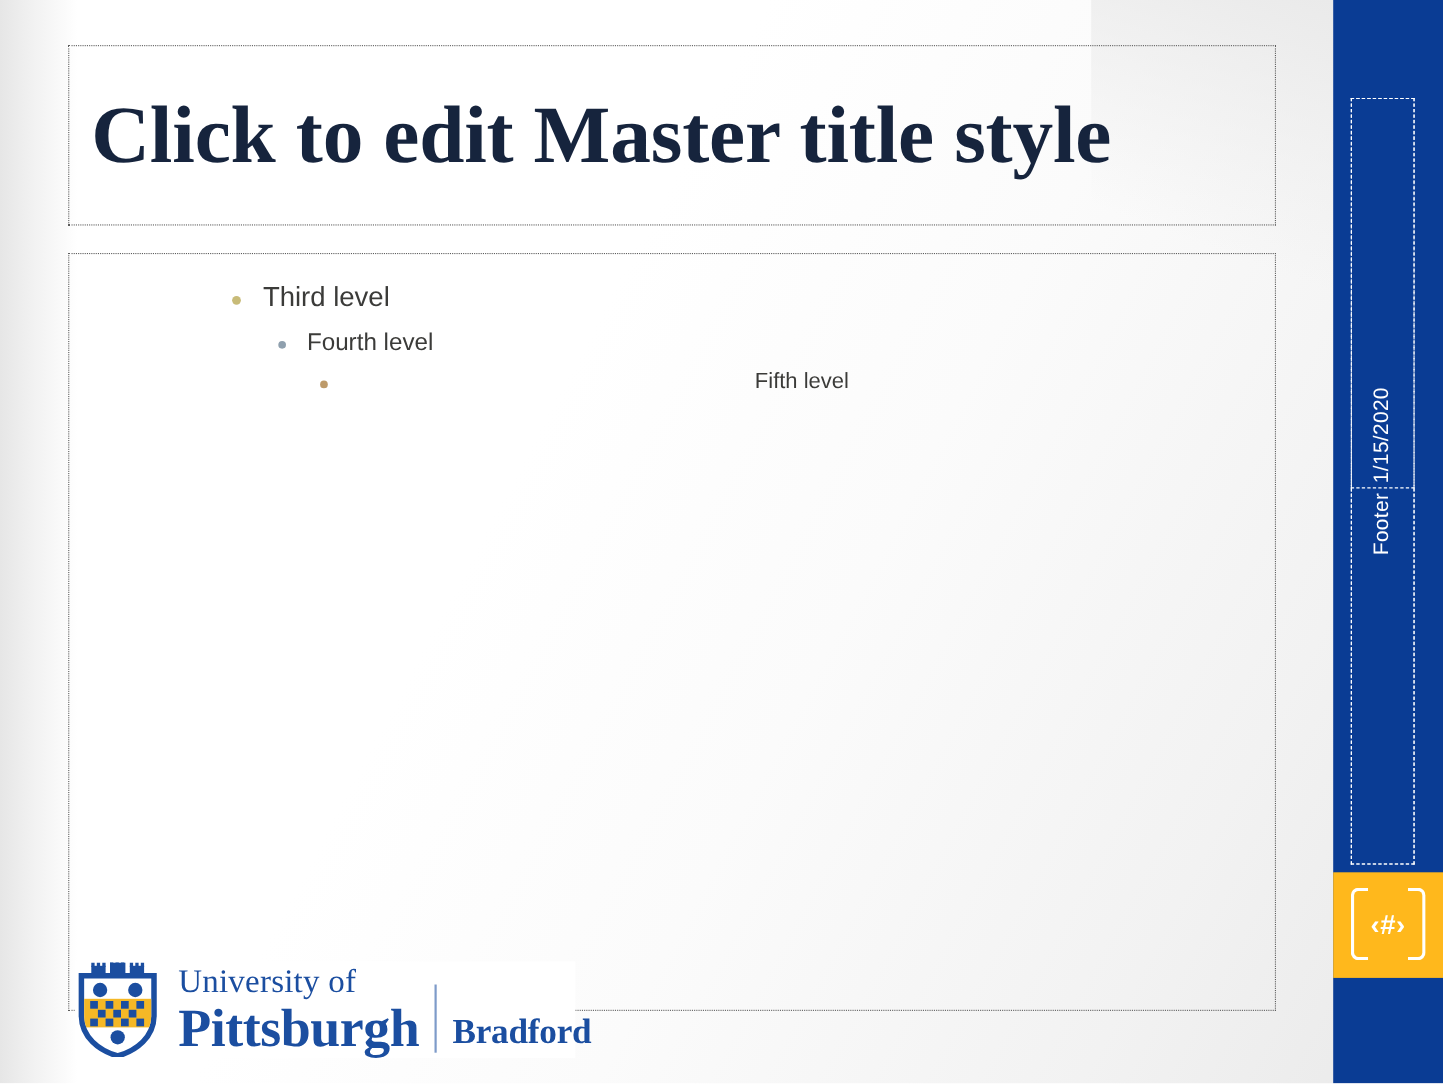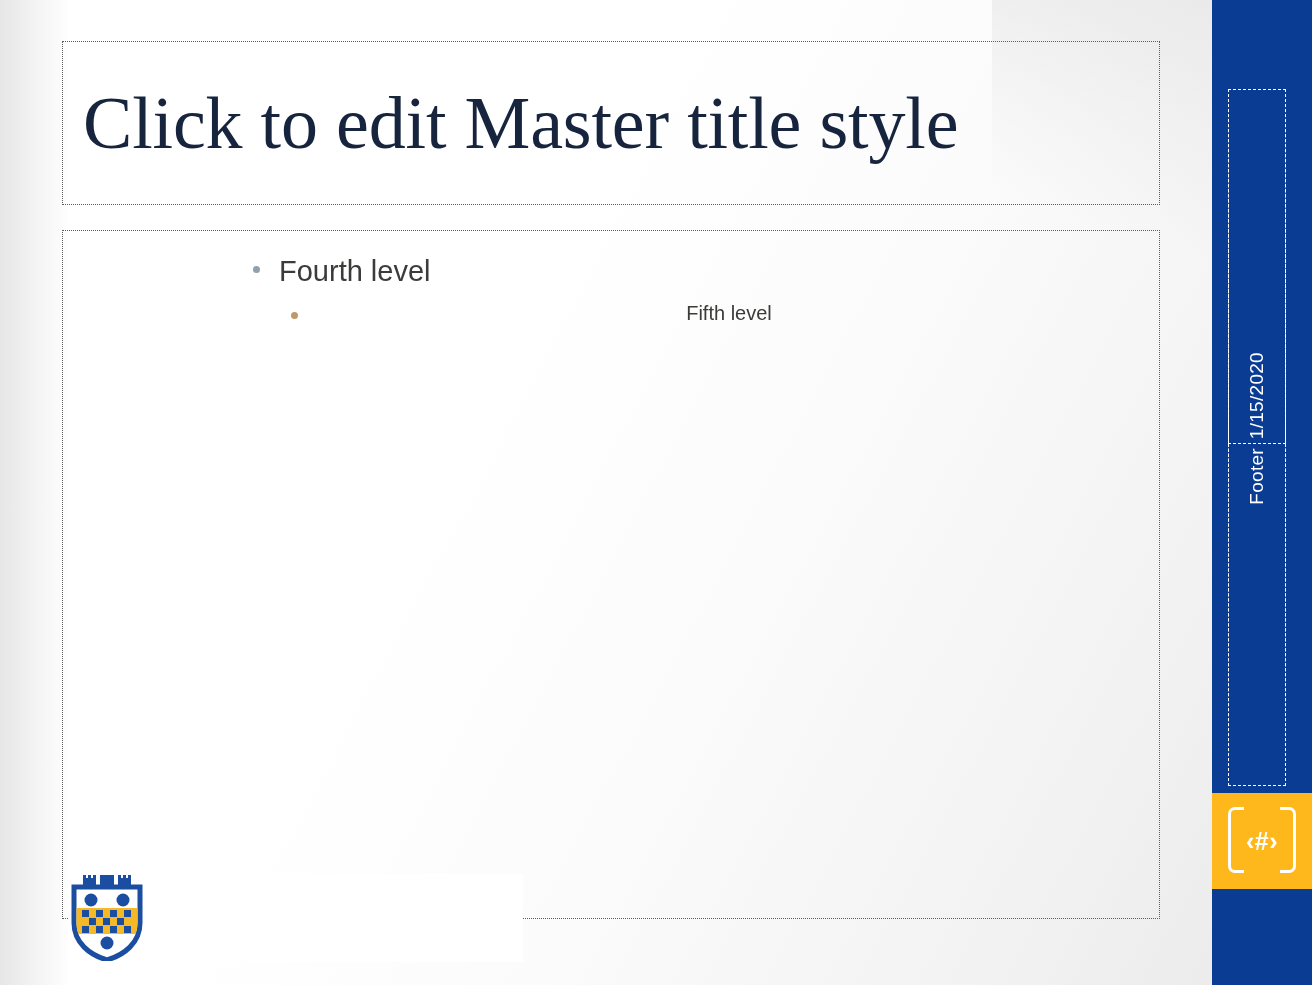--- a/index.html
+++ b/index.html
@@ -48,20 +48,21 @@
     align-items: center;
     padding: 0 20px;
   }
   #title-text {
     font-family: "Liberation Serif", serif;
     font-size: 74px;
     line-height: 1.06;
     color: #16243d;
     letter-spacing: -0.2px;
     white-space: nowrap;
+    font-weight: bold;
   }
 
   
   #body-ph {
     position: absolute;
     left: 62px;
     top: 230px;
     width: 1098px;
     height: 689px;
     border: 1px dotted #5c5c5c;
@@ -90,21 +91,21 @@
 
   
   .l2 { padding-left: 104px; font-size: 28px; line-height: 1.30; margin-top: 12px; }
   .l2 > .bdot { width: 9px; height: 9px; left: 74px; top: 16px; background: #10256b; }
 
   
   .l3 { padding-left: 158px; font-size: 25px; line-height: 1.30; margin-top: 11px; }
   .l3 > .bdot { width: 8px; height: 8px; left: 130px; top: 15px; background: #c8bb78; }
 
   
-  .l4 { padding-left: 198px; font-size: 29px; line-height: 1.30; margin-top: 10px; }
+  .l4 { padding-left: 198px; font-size: 22px; line-height: 1.30; margin-top: 10px; }
   .l4 > .bdot { width: 7px; height: 7px; left: 172px; top: 13px; background: #8fa0ae; }
 
   
   .l5 { padding-left: 236px; font-size: 20px; line-height: 1.30; margin-top: 9px; }
   .l5 > .bdot { width: 7px; height: 7px; left: 210px; top: 12px; background: #bd9a6a; }
 
   
   #side-bar {
     position: absolute;
     left: 1212px;
@@ -263,20 +264,24 @@
 
   <div id="title-ph">
     <div id="title-text" style="color: rgb(22, 36, 61);">Click to edit Master title style</div>
   </div>
 
   <div id="body-ph">
     <ul class="lvl">
 
 
 
+      <li class="bullet l3" style="color: rgb(59, 59, 57);">
+        <span class="bdot" style="background: rgb(200, 187, 120);"></span>
+        <span class="btext">Third level</span>
+      </li>
 
       <li class="bullet l4" style="color: rgb(59, 59, 57);">
         <span class="bdot" style="background: rgb(143, 160, 174);"></span>
         <span class="btext">Fourth level</span>
       </li>
 
       <li class="bullet l5" style="color: rgb(59, 59, 57); text-align: center;">
         <span class="bdot" style="background: rgb(189, 154, 106);"></span>
         <span class="btext">Fifth level</span>
       </li>
@@ -344,16 +349,24 @@
           <rect x="42" y="51" width="7" height="7"></rect>
           <rect x="56" y="51" width="7" height="7"></rect>
         </g>
 
         <circle cx="23" cy="25" r="6.5" fill="#1b4ea0"></circle>
         <circle cx="55" cy="25" r="6.5" fill="#1b4ea0"></circle>
         <circle cx="39" cy="68" r="6.5" fill="#1b4ea0"></circle>
       </g>
     </svg>
 
+    <div id="logo-words">
+      <div id="logo-name">
+        <span id="logo-line-university">University of</span>
+        <span id="logo-line-pittsburgh">Pittsburgh</span>
+      </div>
+      <div id="logo-divider"></div>
+      <div id="logo-campus">Bradford</div>
+    </div>
 
   </div>
 
 </div>
 
 </body></html>

